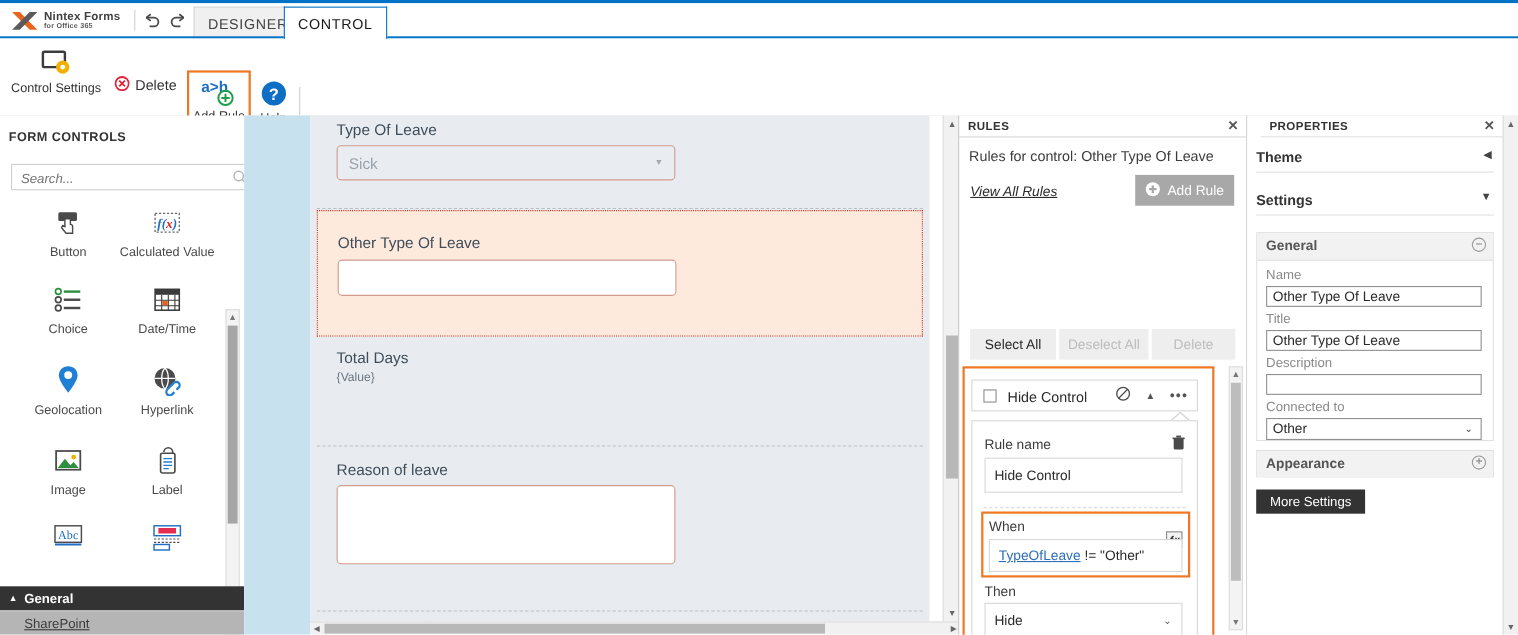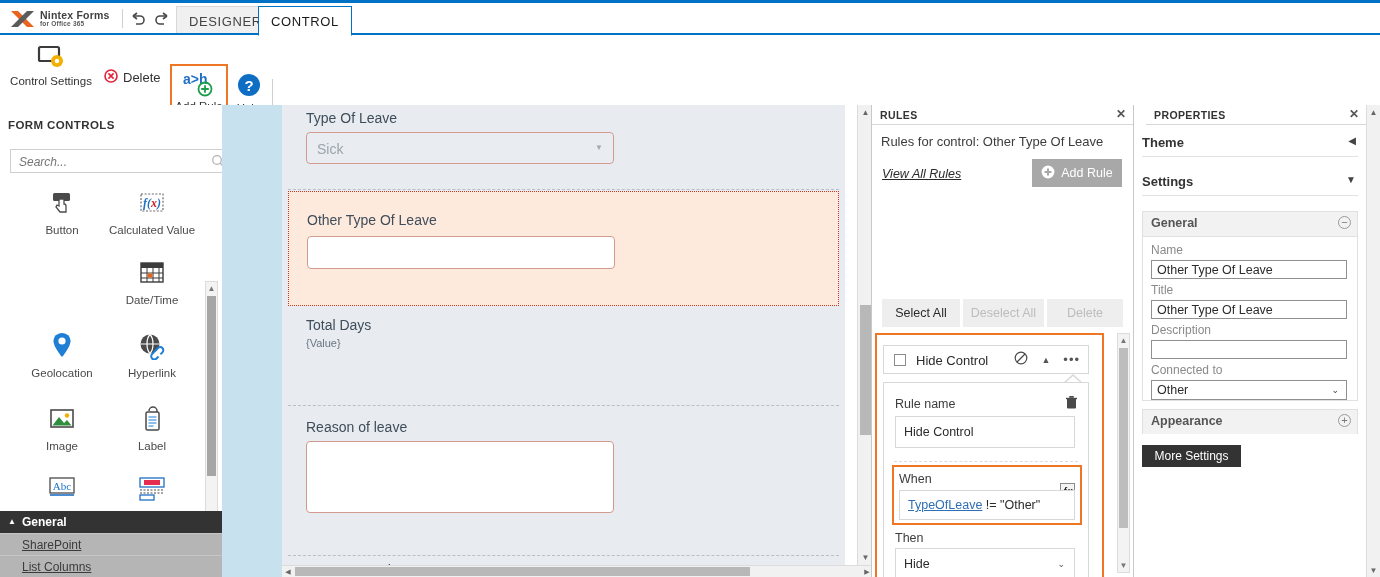--- a/index.html
+++ b/index.html
@@ -277,20 +277,33 @@
       <div class="ctl" style="left:100px;top:2px;">
         <div class="ic">
           <svg width="32" height="30" viewBox="0 0 32 30">
             <rect x="5" y="6" width="22" height="17" fill="none" stroke="#6a6a6a" stroke-width="1.2" stroke-dasharray="2 1.6"></rect>
             <text x="16" y="19" text-anchor="middle" font-family="Liberation Serif, serif" font-style="italic" font-size="12" font-weight="bold" fill="#1f6fc4">f(<tspan fill="#d02020">x</tspan>)</text>
           </svg>
         </div>
         <div class="nm">Calculated Value</div>
       </div>
 
+      <div class="ctl" style="left:10px;top:72px;">
+        <div class="ic">
+          <svg width="30" height="26" viewBox="0 0 30 26">
+            <circle cx="6" cy="5" r="2.6" fill="none" stroke="#2f8f3e" stroke-width="1.5"></circle>
+              <rect x="11" y="4" width="15" height="2.2" fill="#2f8f3e"></rect>
+            <circle cx="6" cy="12.5" r="2.6" fill="none" stroke="#4a4a4a" stroke-width="1.5"></circle>
+              <rect x="11" y="11.4" width="15" height="2.2" fill="#4a4a4a"></rect>
+            <circle cx="6" cy="20" r="2.6" fill="none" stroke="#4a4a4a" stroke-width="1.5"></circle>
+              <rect x="11" y="18.9" width="15" height="2.2" fill="#4a4a4a"></rect>
+          </svg>
+        </div>
+        <div class="nm">Choice</div>
+      </div>
 
       <div class="ctl" style="left:100px;top:72px;">
         <div class="ic">
           <svg width="30" height="26" viewBox="0 0 30 26">
             <rect x="4" y="3" width="22" height="19" fill="#ffffff" stroke="#3b3b3b" stroke-width="1.4"></rect>
             <rect x="4" y="3" width="22" height="5" fill="#3b3b3b"></rect>
             <path d="M10 8 v14 M16 8 v14 M22 8 v14 M4 13 h22 M4 18 h22" stroke="#3b3b3b" stroke-width="1"></path>
             <rect x="10.5" y="13.5" width="5" height="4" fill="#e2661f"></rect>
           </svg>
         </div>
@@ -368,21 +381,20 @@
       <div class="thumb"></div>
 
     </div>
 
     <div class="tree">
       <div class="row hdr">
         <span class="car">▲</span>
         <span>General</span>
       </div>
       <div class="row sub">SharePoint</div>
-      <div class="row sub">List Columns</div>
     </div>
   </div>
 
   <div class="canvas-wrap">
     <div class="bluegutter"></div>
 
     <div class="canvas">
 
       <div class="fld" style="top:0;height:80px;">
         <div class="flabel" style="position:absolute;left:24px;top:5px;">Type Of Leave</div>

